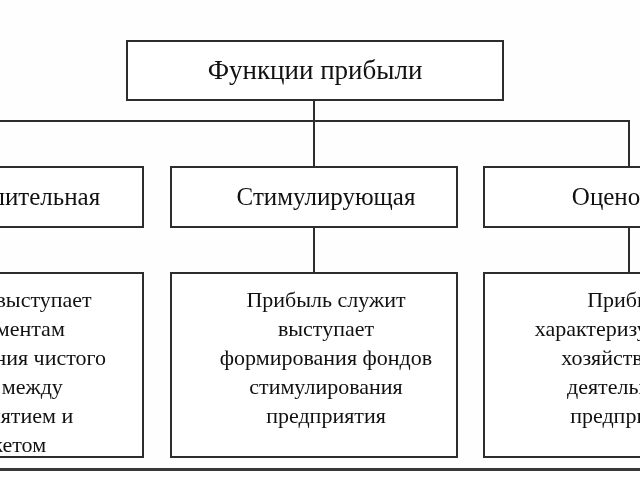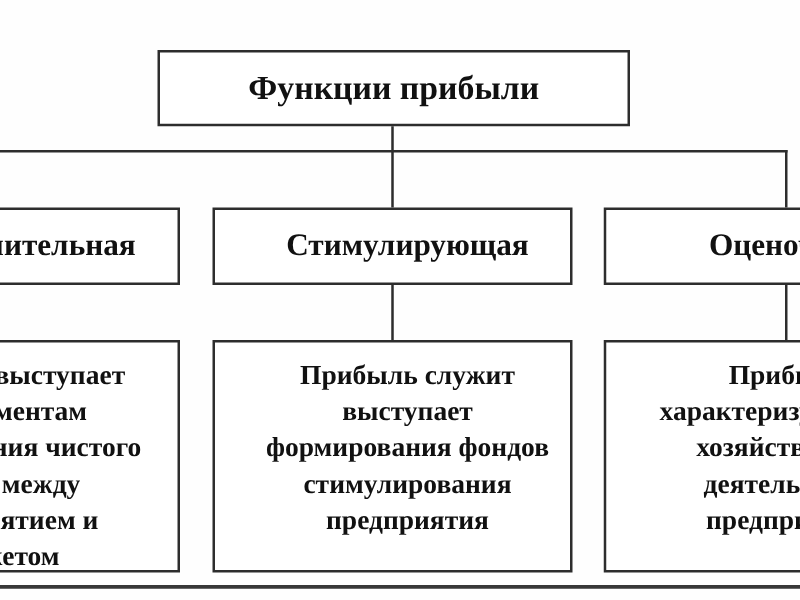--- a/index.html
+++ b/index.html
@@ -7,21 +7,20 @@
     width: 640px; height: 480px;
     background: #ffffff;
     font-family: "Liberation Serif", "DejaVu Serif", serif;
     color: #111111;
   }
   #stage {
     position: relative;
     width: 640px; height: 480px;
     overflow: hidden;
     background: #fefefe;
-    font-weight: bold;
   }
   .box {
     position: absolute;
     background: #ffffff;
     border: 2px solid #2d2d2d;
     box-sizing: border-box;
     display: flex;
     align-items: center;
     justify-content: center;
     text-align: center;

